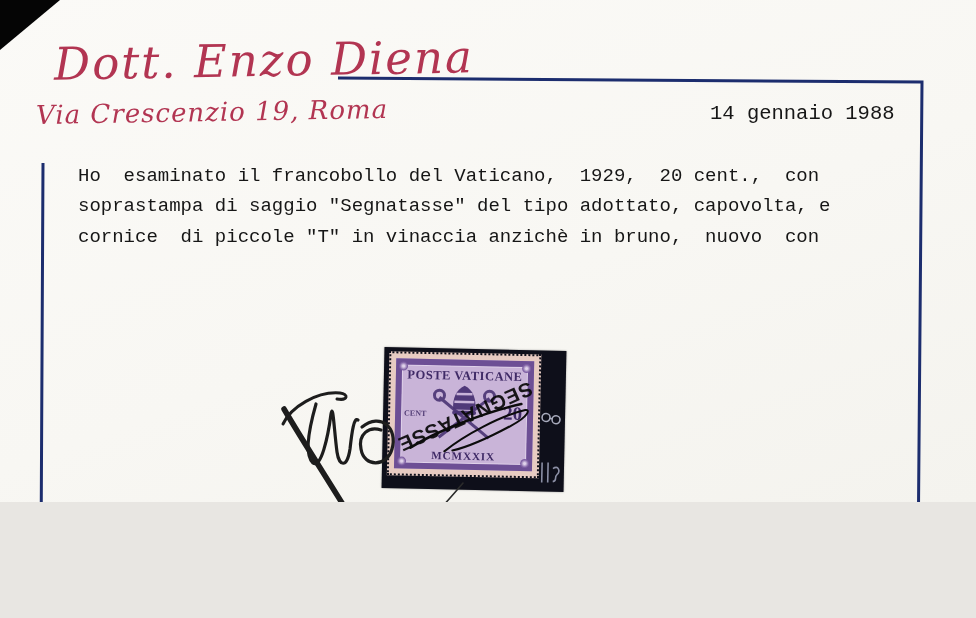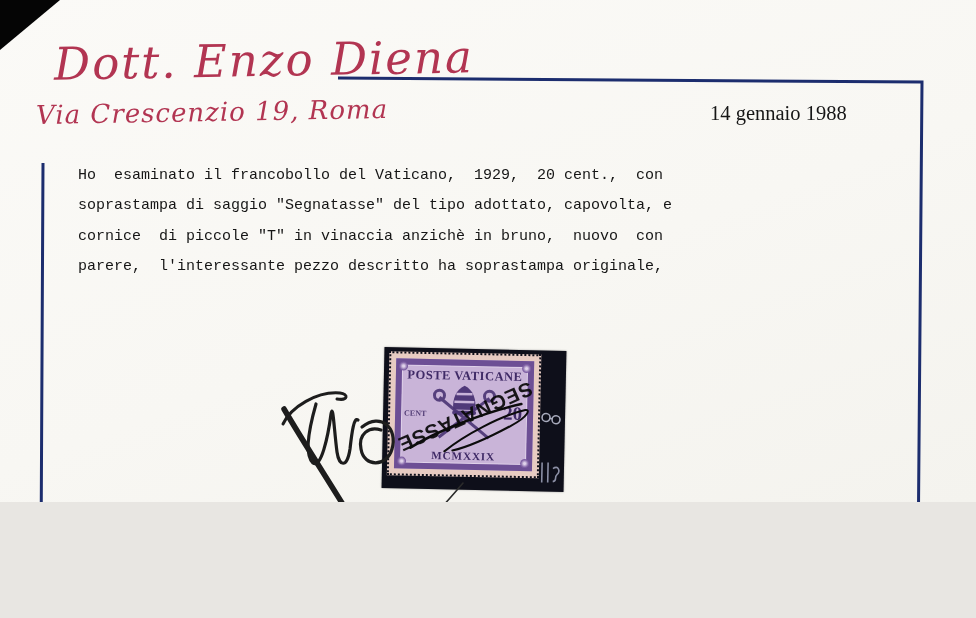--- a/index.html
+++ b/index.html
@@ -22,27 +22,27 @@
   }
   .lh-address{
     position:absolute;left:36px;top:97px;
     font-family:"DejaVu Serif",serif;font-style:italic;
     font-size:26px;color:#b23552;transform:rotate(-1deg);
     letter-spacing:1px;white-space:nowrap;
   }
   
   .date-line{
     position:absolute;top:102px;left:710px;
-    font-family:Liberation Serif, serif;
+    font-family:Liberation Mono, monospace;
     font-size:20.5px;color:#161616;white-space:pre;
   }
   .body-text{
     position:absolute;left:78px;top:161px;
     font-family:"Liberation Mono","DejaVu Sans Mono",monospace;
-    font-size:15px;line-height:30.4px;color:#161616;
+    font-size:19px;line-height:30.4px;color:#161616;
   }
   .body-text div{white-space:pre;}
   
   .overlay-svg{position:absolute;left:0;top:0;width:976px;height:618px;pointer-events:none;}
   
   .photo{
     position:absolute;left:383px;top:349px;width:182px;height:141px;
     background:#0e0f1a;transform:rotate(1.2deg);
     box-shadow:0 0 2px rgba(0,0,0,.4);
   }
@@ -103,21 +103,20 @@
 
   <div class="lh-name">Dott. Enzo Diena</div>
   <div class="lh-address">Via Crescenzio 19, Roma</div>
 
   <div class="date-line">14 gennaio 1988</div>
 
   <div class="body-text">
     <div>Ho  esaminato il francobollo del Vaticano,  1929,  20 cent.,  con</div>
     <div>soprastampa di saggio "Segnatasse" del tipo adottato, capovolta, e</div>
     <div>cornice  di piccole "T" in vinaccia anzichè in bruno,  nuovo  con</div>
-    <div>parere,  l'interessante pezzo descritto ha soprastampa originale,</div>
   </div>
 
   <div class="photo">
     <div class="stamp">
       <div class="stamp-border">
         <span class="rosette tl"></span>
         <span class="rosette tr"></span>
         <span class="rosette bl"></span>
         <span class="rosette br"></span>
         <div class="stamp-heading">POSTE VATICANE</div>

